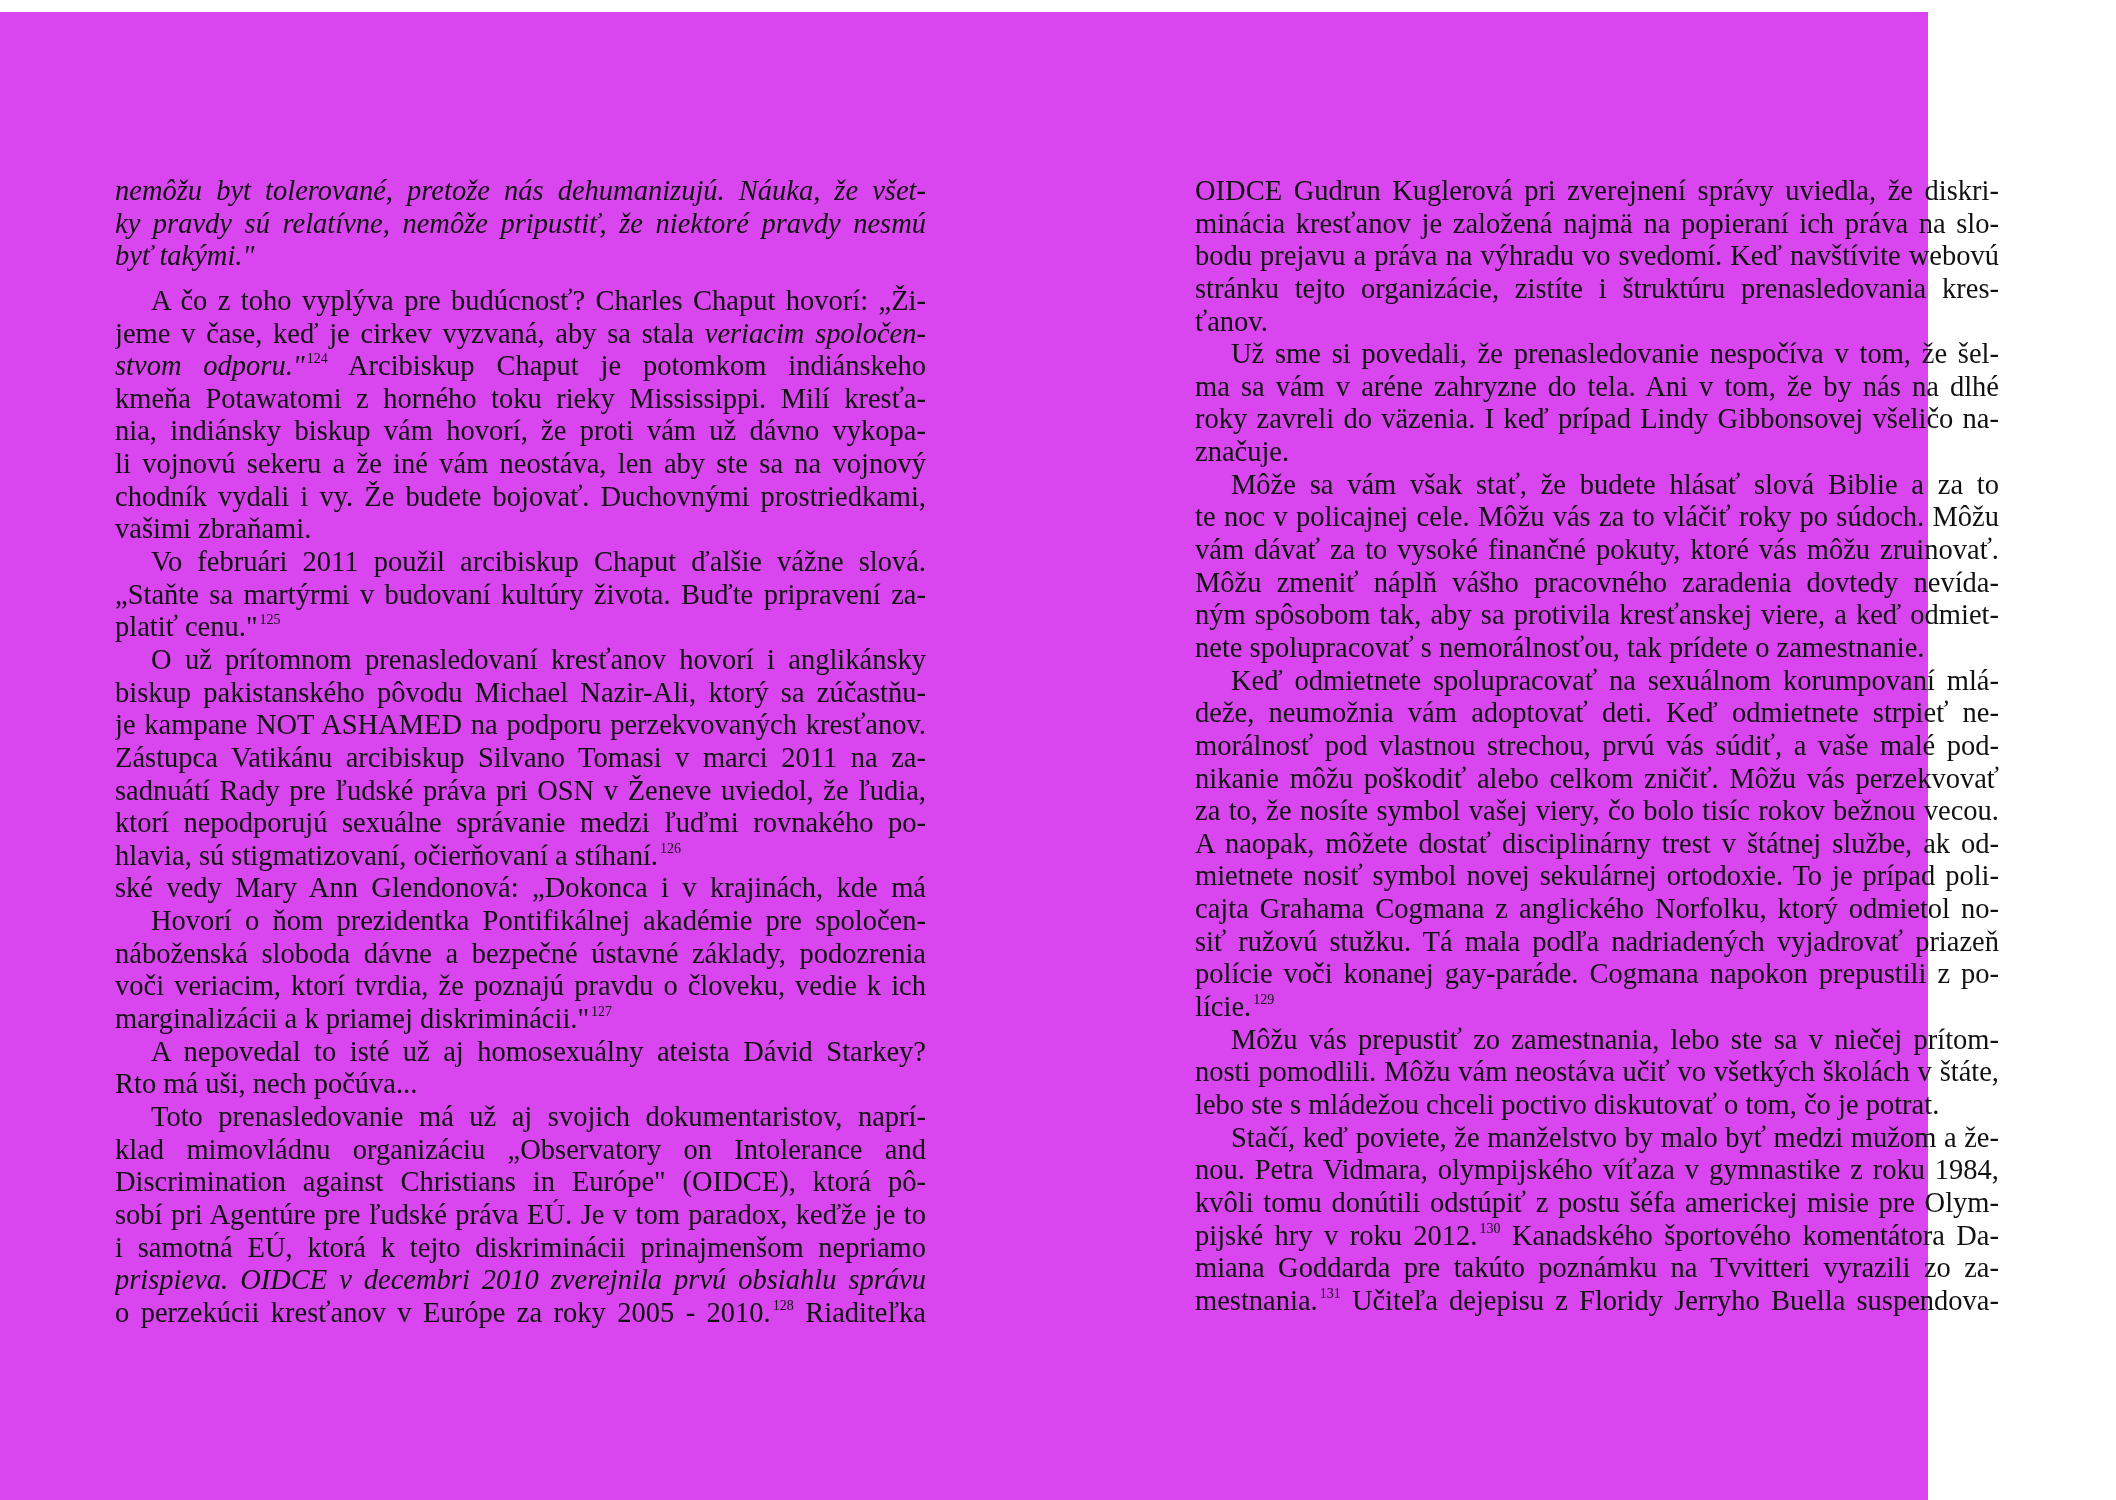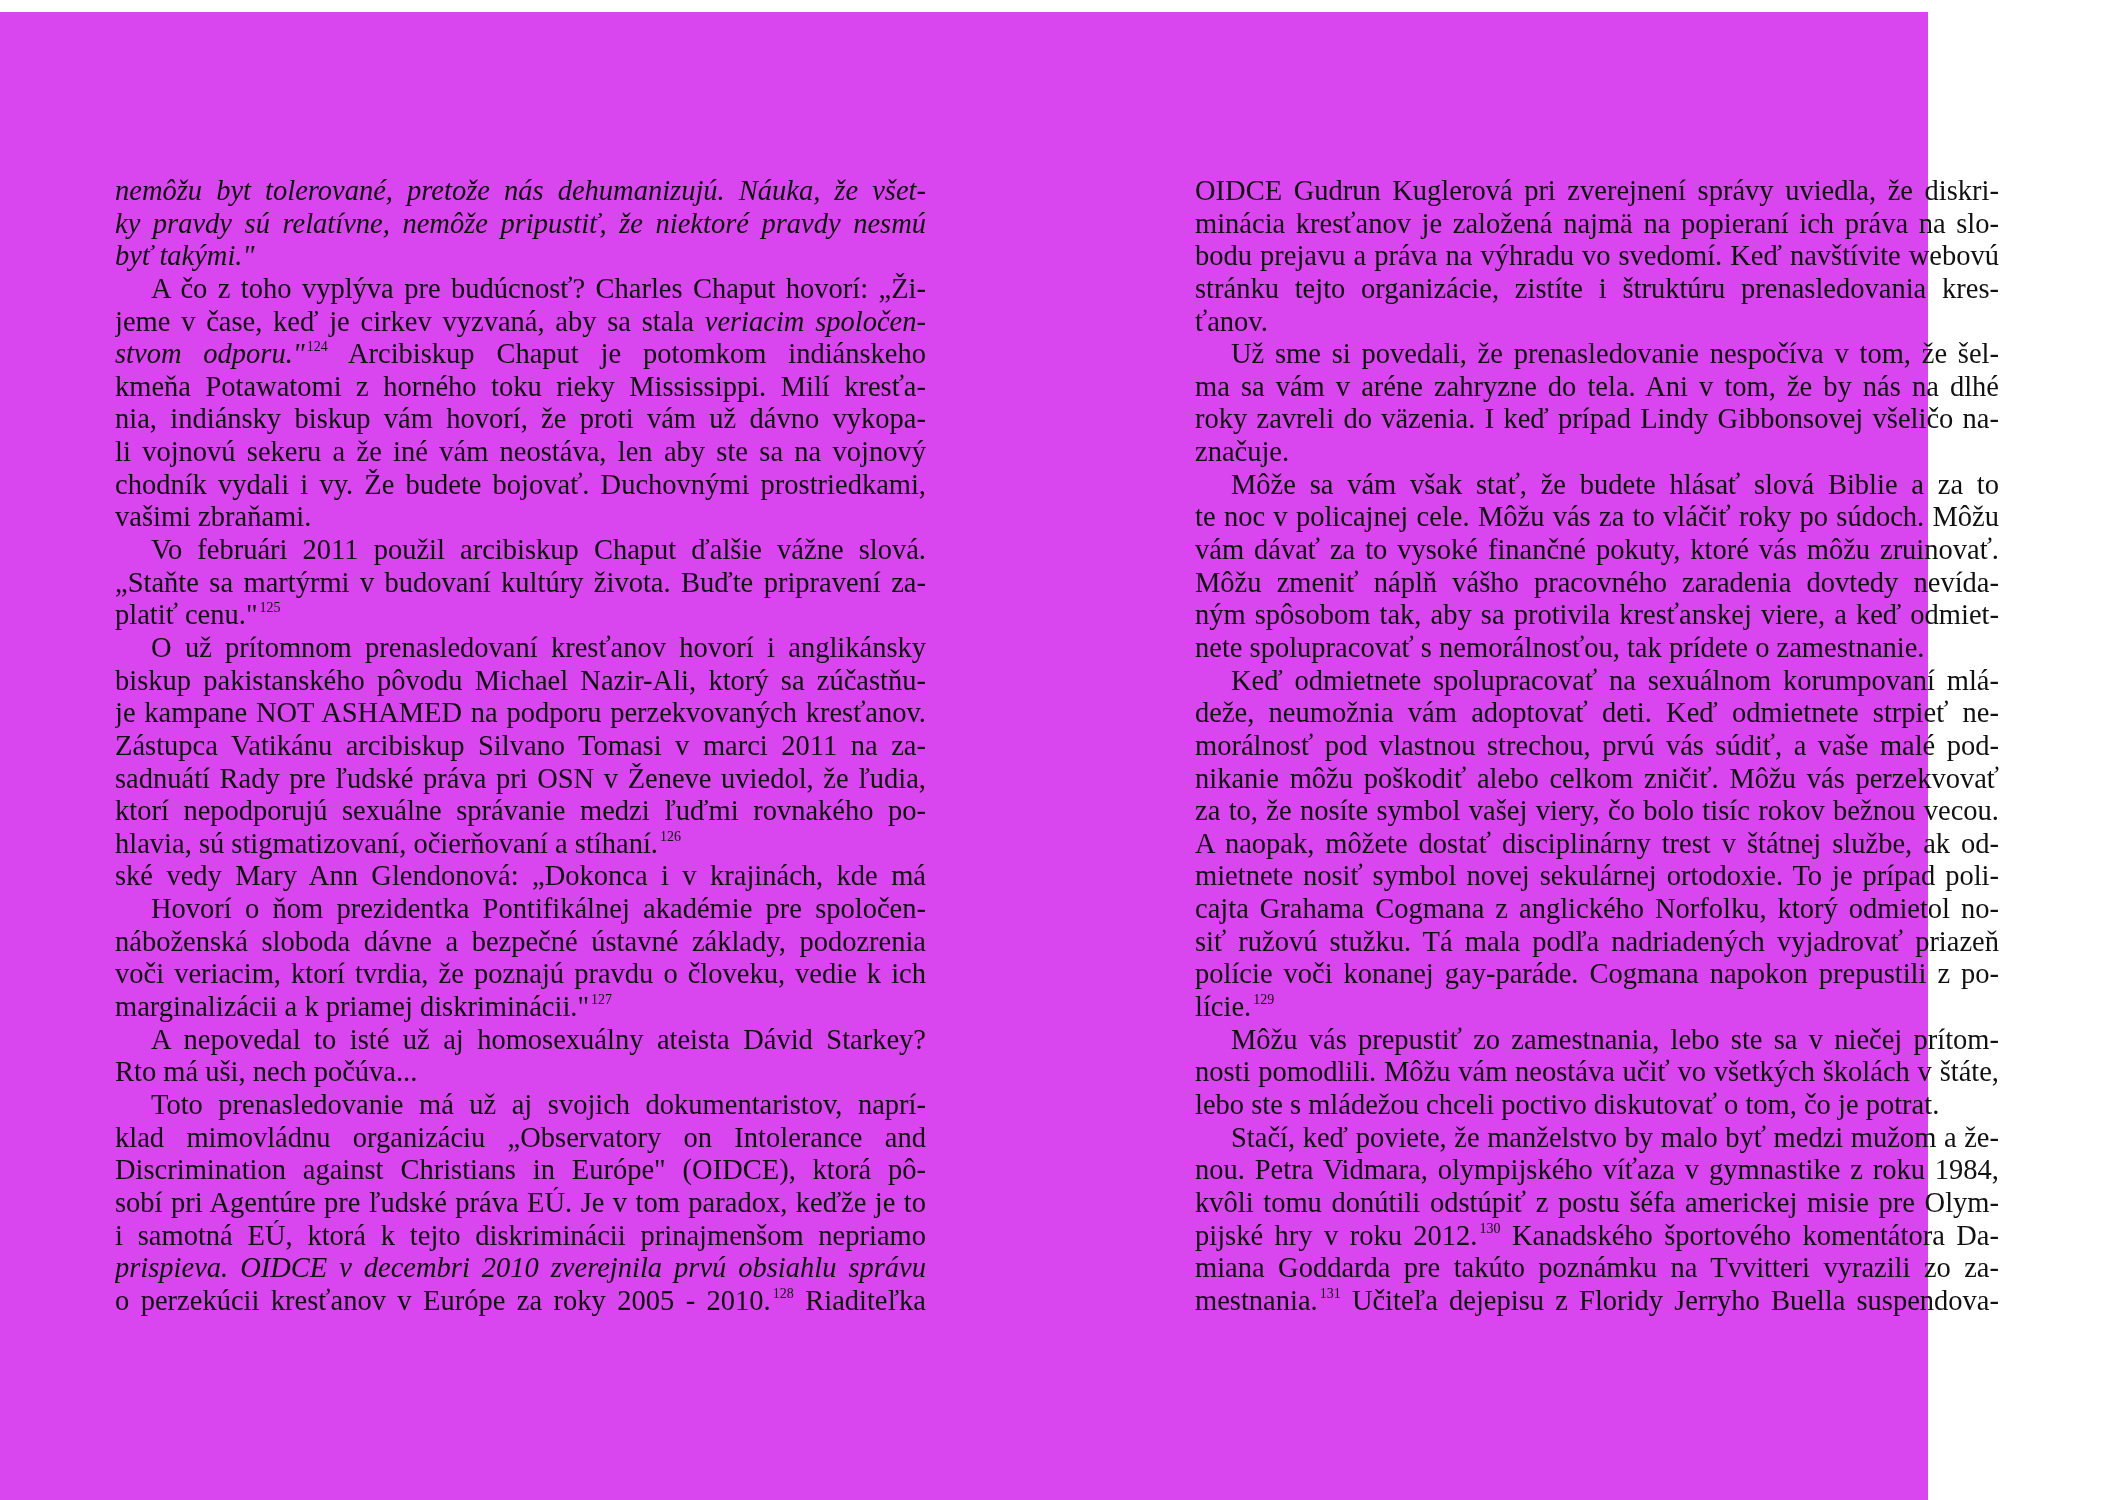--- a/index.html
+++ b/index.html
@@ -55,21 +55,21 @@
     }
   </style>
 </head>
 <body>
 
 <div class="spread">
   <div class="page page-left" id="left-page">
       <div class="line" style="white-space: normal; display: block; overflow: hidden; height: 32.65px;"><span class="it">nemôžu byt tolerované, pretože nás dehumanizujú. Náuka, že všet-</span></div>
       <div class="line" style="white-space: normal; display: block; overflow: hidden; height: 32.65px;"><span class="it">ky pravdy sú relatívne, nemôže pripustiť, že niektoré pravdy nesmú</span></div>
       <div class="line last" style="white-space: nowrap; display: block;"><span class="it">byť takými."</span></div>
-      <div class="line indent" style="white-space: normal; display: block; overflow: hidden; height: 32.65px;"><span>A čo z toho vyplýva pre budúcnosť? Charles Chaput hovorí: „Ži-</span></div>
+      <div class="line indent" style="white-space: normal; display: block; overflow: hidden; height: 32.65px; margin-top: 12px;"><span>A čo z toho vyplýva pre budúcnosť? Charles Chaput hovorí: „Ži-</span></div>
       <div class="line" style="white-space: normal; display: block; overflow: hidden; height: 32.65px;"><span>jeme v čase, keď je cirkev vyzvaná, aby sa stala </span><span class="it">veriacim spoločen-</span></div>
       <div class="line" style="white-space: normal; display: block; overflow: hidden; height: 32.65px;"><span class="it">stvom odporu."</span><sup>124</sup><span> Arcibiskup Chaput je potomkom indiánskeho</span></div>
       <div class="line" style="white-space: normal; display: block; overflow: hidden; height: 32.65px;"><span>kmeňa Potawatomi z horného toku rieky Mississippi. Milí kresťa-</span></div>
       <div class="line" style="white-space: normal; display: block; overflow: hidden; height: 32.65px;"><span>nia, indiánsky biskup vám hovorí, že proti vám už dávno vykopa-</span></div>
       <div class="line" style="white-space: normal; display: block; overflow: hidden; height: 32.65px;"><span>li vojnovú sekeru a že iné vám neostáva, len aby ste sa na vojnový</span></div>
       <div class="line" style="white-space: normal; display: block; overflow: hidden; height: 32.65px;"><span>chodník vydali i vy. Že budete bojovať. Duchovnými prostriedkami,</span></div>
       <div class="line last" style="white-space: nowrap; display: block;"><span>vašimi zbraňami.</span></div>
       <div class="line indent" style="white-space: normal; display: block; overflow: hidden; height: 32.65px;"><span>Vo februári 2011 použil arcibiskup Chaput ďalšie vážne slová.</span></div>
       <div class="line" style="white-space: normal; display: block; overflow: hidden; height: 32.65px;"><span>„Staňte sa martýrmi v budovaní kultúry života. Buďte pripravení za-</span></div>
       <div class="line last" style="white-space: nowrap; display: block;"><span>platiť cenu."</span><sup>125</sup></div>

